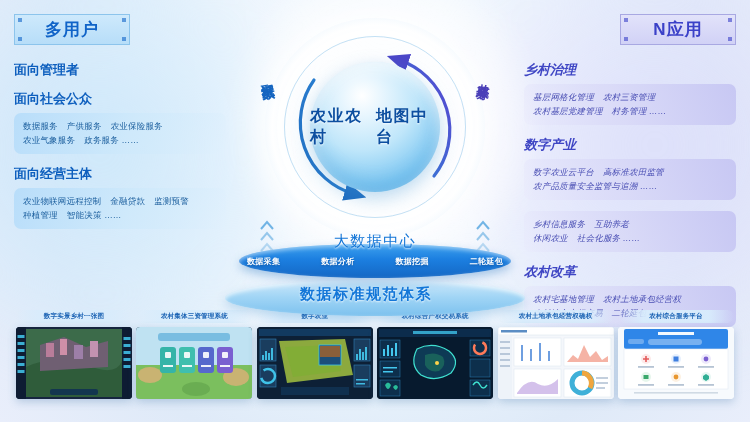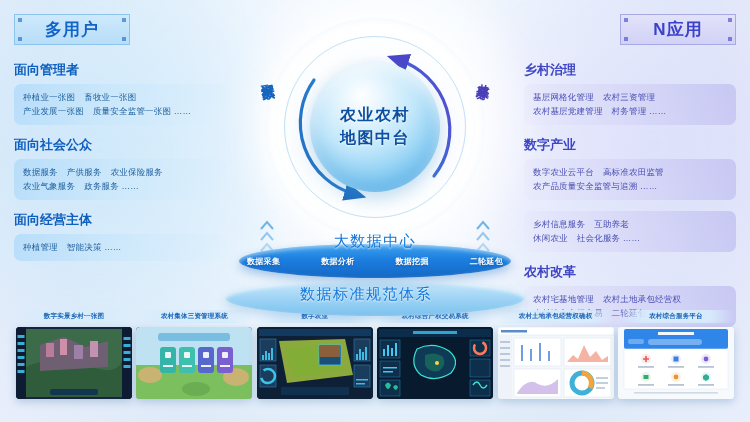--- a/index.html
+++ b/index.html
@@ -68,21 +68,21 @@
     letter-spacing: .2px;
   }
   .left-b {
     background: linear-gradient(110deg, rgba(183,221,250,.95) 0%, rgba(206,233,251,.8) 55%, rgba(226,241,253,.35) 100%);
     color: #1c5f9e;
   }
   .right-b {
     background: linear-gradient(250deg, rgba(198,198,243,.95) 0%, rgba(216,216,247,.8) 55%, rgba(233,233,252,.35) 100%);
     color: #4a4fb4;
   }
-  .panel-right .grp-title, .panel-right .grp-box { text-align: left; }
+  .panel-right .grp-title, .panel-right .grp-box { text-align: left; font-style: italic; }
   .grp-box span { white-space: nowrap; }
   .row { display: block; }
   .gap { display: inline-block; width: 9px; }
 
   
   .center-wrap { position: absolute; left: 248px; top: 8px; width: 254px; height: 300px; }
 
   .halo {
     position: absolute; left: 17px; top: 10px; width: 220px; height: 220px;
     border-radius: 50%;
@@ -94,21 +94,21 @@
     border-radius: 50%;
     border: 1.6px solid rgba(150,200,235,.55);
     box-shadow: 0 0 0 7px rgba(255,255,255,.7), inset 0 0 16px rgba(255,255,255,.85);
   }
   .ring-arc { position: absolute; left: 36px; top: 28px; width: 182px; height: 182px; }
   .core {
     position: absolute; left: 62px; top: 54px; width: 130px; height: 130px;
     border-radius: 50%;
     background: radial-gradient(circle at 40% 26%, #ffffff 0%, #e8f6fe 16%, #bfe6fa 44%, #7fc8f2 72%, #4aa9e6 100%);
     box-shadow: 0 6px 18px rgba(64,150,210,.35), inset 0 -8px 18px rgba(40,130,200,.22), inset 0 6px 14px rgba(255,255,255,.9);
-    display: flex; flex-direction: column; align-items: center; justify-content: center;
+    display: flex; flex-direction: row; align-items: center; justify-content: center;
     gap: 2px;
   }
   .core span {
     font-size: 16px; font-weight: bold; color: #0d4fa0; letter-spacing: 1.5px;
     text-shadow: 0 1px 2px rgba(255,255,255,.85);
   }
   .vlabel {
     position: absolute; top: 66px;
     font-size: 13px; font-weight: bold;
     writing-mode: vertical-rl; text-orientation: upright;
@@ -150,21 +150,21 @@
     text-shadow: 0 1px 2px rgba(10,70,140,.6);
   }
   .disc-bot {
     top: 272px; width: 300px; height: 36px;
     background: linear-gradient(180deg, #cde9fb 0%, #9fd4f5 50%, #7cc1ee 100%);
     box-shadow: 0 4px 10px rgba(60,140,200,.25), inset 0 2px 4px rgba(255,255,255,.7);
     z-index: 2;
   }
   .dc-sub {
     position: absolute; left: 0; right: 18px; top: 277px;
-    text-align: center; font-size: 15px; font-weight: normal; color: #1477d8;
+    text-align: center; font-size: 15px; font-weight: bold; color: #1477d8;
     letter-spacing: 1.5px; text-shadow: 0 1px 2px rgba(255,255,255,.9);
     z-index: 6;
   }
 
   
   .strip {
     position: absolute; left: 0; right: 0; bottom: 0; height: 112px;
     display: flex; align-items: flex-start; justify-content: space-between;
     padding: 0 16px;
   }
@@ -198,45 +198,40 @@
     <div class="badge badge-left">
       <i></i>
       <i></i>
       <i></i>
       <i></i>
       <span>多用户</span>
     </div>
 
     <div class="grp">
       <div class="grp-title left-t">面向管理者</div>
-      <div class="grp-box left-b">
-        <div class="row">
-          <span>种植业一张图</span><span class="gap"></span><span>畜牧业一张图</span>
-        </div>
-        <div class="row">
-          <span>产业发展一张图</span><span class="gap"></span><span>质量安全监管一张图 ……</span>
-        </div>
-      </div>
     </div>
 
     <div class="grp">
       <div class="grp-title left-t">面向社会公众</div>
       <div class="grp-box left-b">
         <div class="row">
           <span>数据服务</span><span class="gap"></span><span>产供服务</span><span class="gap"></span><span>农业保险服务</span>
         </div>
         <div class="row">
           <span>农业气象服务</span><span class="gap"></span><span>政务服务 ……</span>
         </div>
       </div>
     </div>
 
     <div class="grp">
       <div class="grp-title left-t">面向经营主体</div>
       <div class="grp-box left-b">
+        <div class="row">
+          <span>农业物联网远程控制</span><span class="gap"></span><span>金融贷款</span><span class="gap"></span><span>监测预警</span>
+        </div>
         <div class="row">
           <span>种植管理</span><span class="gap"></span><span>智能决策 ……</span>
         </div>
       </div>
     </div>
   </div>
 
   <div class="panel panel-right">
     <div class="badge badge-right">
       <i></i>

